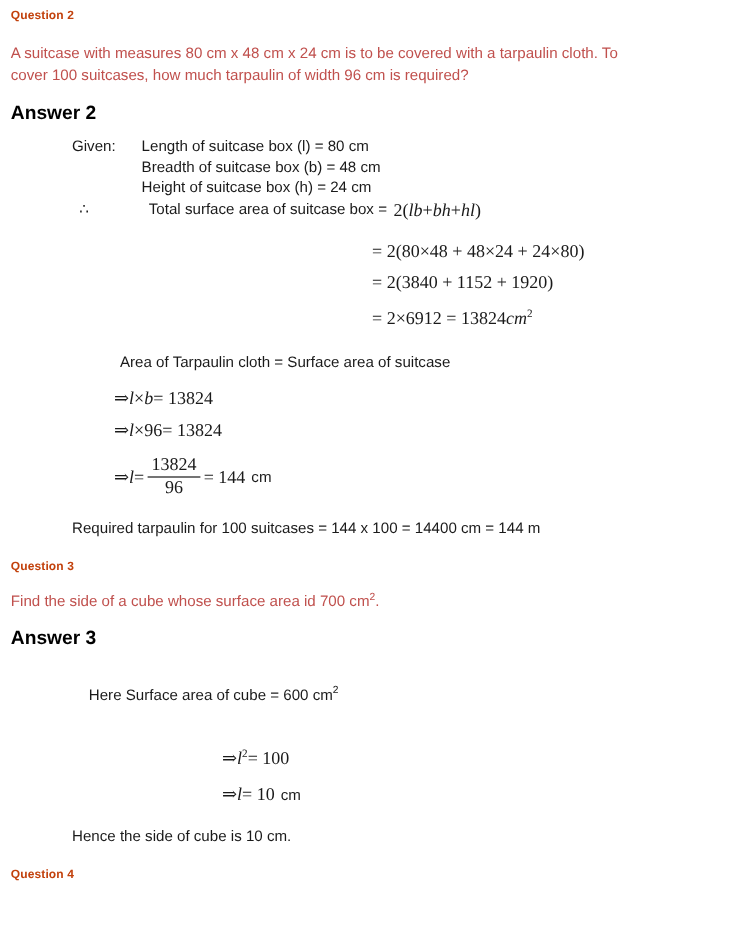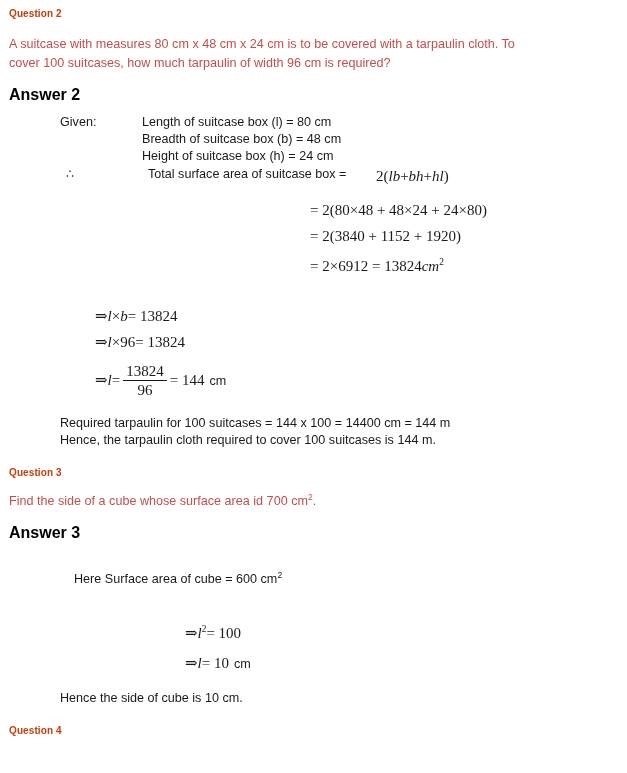--- a/index.html
+++ b/index.html
@@ -110,21 +110,21 @@
     padding: 1px 3px 0 3px;
   }
 
   
   .ind-60 { padding-left: 51px; }
   .ind-95 { padding-left: 86px; }
   .ind-100 { padding-left: 91px; }
   .ind-185 { padding-left: 176px; }
   .ind-310 { padding-left: 301px; }
 
-  .given-row { display: flex; gap: 24px; }
+  .given-row { display: flex; }
   .given-label { width: 58px; flex: 0 0 58px; }
   .therefore-label { width: 58px; flex: 0 0 58px; }
   sup.sans-sup {
     font-size: 0.68em;
     vertical-align: super;
     line-height: 0;
   }
 </style>
 </head>
 <body>
@@ -168,41 +168,41 @@
   <div class="math ind-310">= 2(80×48 + 48×24 + 24×80)</div>
   <div class="sp-6"></div>
   <div class="math ind-310">= 2(3840 + 1152 + 1920)</div>
   <div class="sp-10"></div>
   <div class="math ind-310">
     <span class="op">= 2×6912 = 13824</span><span class="it">cm</span><sup>2</sup>
   </div>
 
   <div class="sp-18"></div>
 
+  <div class="ans-text ind-100">Area of Tarpaulin cloth = Surface area of suitcase</div>
 
   <div class="sp-12"></div>
 
   <div class="math ind-95">
     <span class="op">⇒</span><span class="it">l</span><span class="op">×</span><span class="it">b</span><span class="op">= 13824</span>
   </div>
   <div class="sp-6"></div>
   <div class="math ind-95">
     <span class="op">⇒</span><span class="it">l</span><span class="op">×</span><span class="op">96</span><span class="op">= 13824</span>
   </div>
 
   <div class="sp-12"></div>
 
   <div class="math ind-95">
     <span class="op">⇒</span><span class="it">l</span><span class="op">=</span><span class="frac"><span class="num">13824</span><span class="den">96</span></span><span class="op">= 144</span><span class="unit-sans" style="margin-left:5px;">cm</span>
   </div>
 
   <div class="sp-16"></div>
 
   <div class="ans-text ind-60">Required tarpaulin for 100 suitcases = 144 x 100 = 14400 cm = 144 m</div>
-  <div class="ans-text ind-60">Hence, the tarpaulin cloth required to cover 100 suitcases is 144 m.</div>
 
   <div class="sp-16"></div>
 
   <div class="q-heading">Question 3</div>
   <div class="sp-12"></div>
   <div class="q-body">
     <span>Find the side of a cube whose surface area id 700 cm</span><sup class="sans-sup">2</sup><span>.</span>
   </div>
 
   <div class="sp-14"></div>

